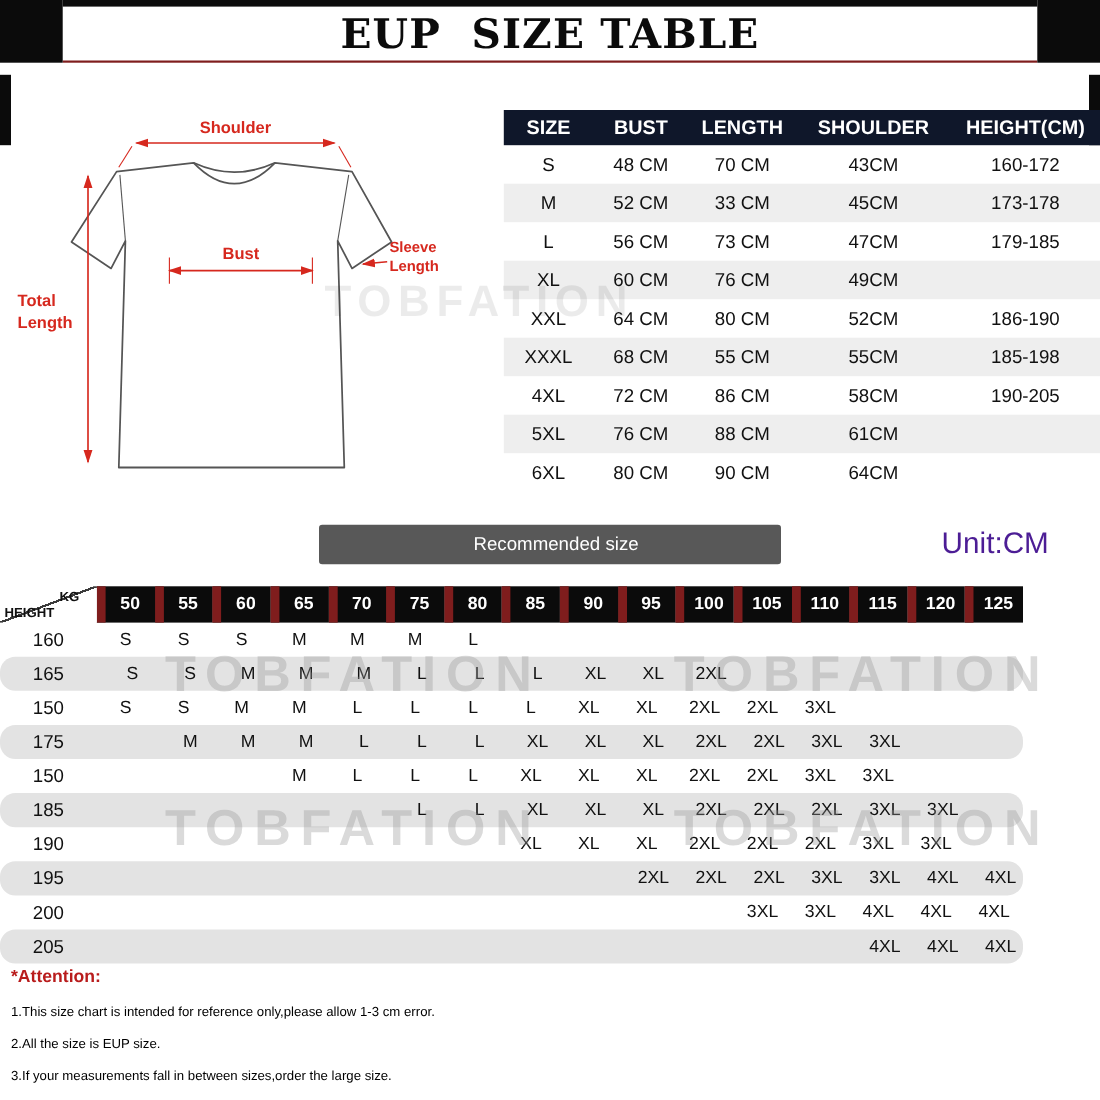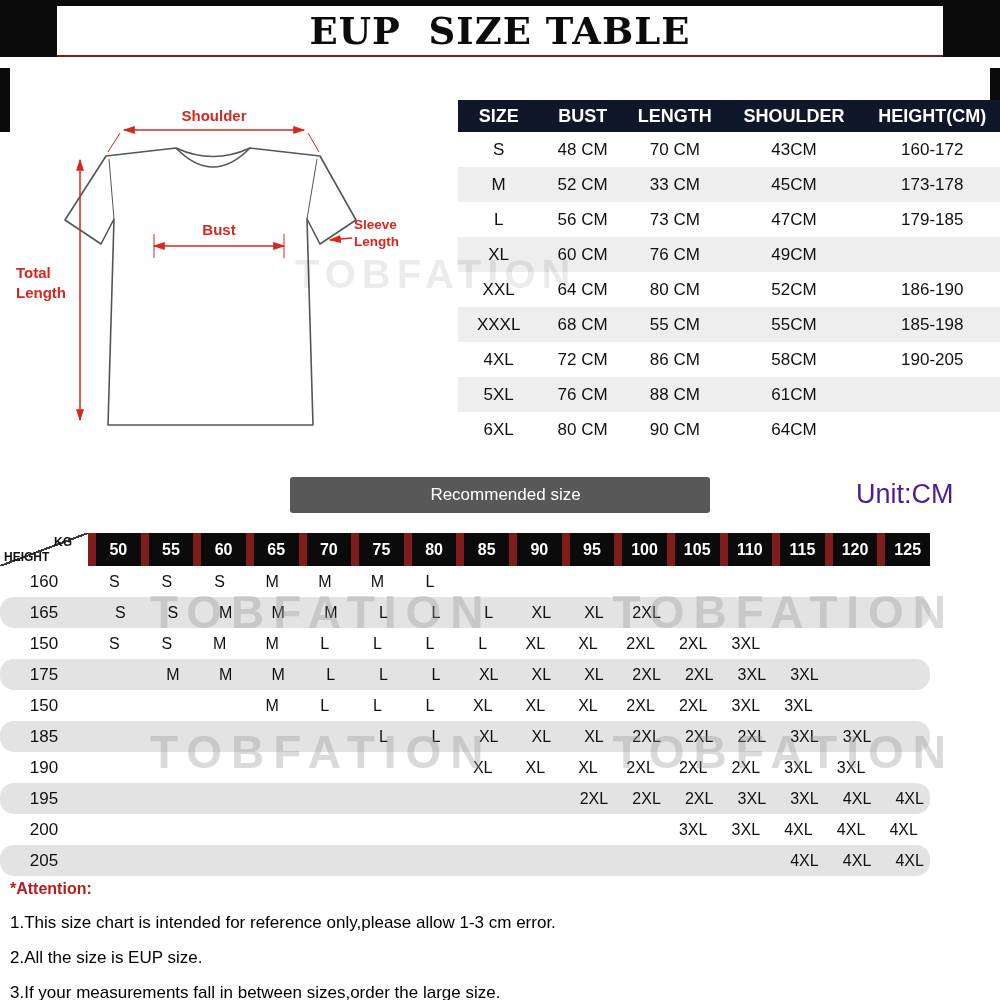--- a/index.html
+++ b/index.html
@@ -49,21 +49,21 @@
 
   
   .wm { position:absolute; font-weight:bold; pointer-events:none; z-index:3; white-space:pre; }
   .wm-top { left:295px; top:252px; font-size:40px; letter-spacing:6px; color:rgba(0,0,0,0.08); }
   .wm-mx { left:150px; font-size:46px; letter-spacing:9px; color:rgba(150,150,150,0.35); display:flex; gap:120px; }
   .wm-mx1 { top:585px; } .wm-mx2 { top:725px; }
 
   
   .att { position:absolute; left:10px; top:880px; }
   .att-title { color:#b91c1c; font-weight:bold; font-size:16px; }
-  .att-note { font-size:17px; margin-top:15px; color:#000; }
+  .att-note { font-size:12px; margin-top:15px; color:#000; }
 </style>
 </head>
 <body>
 
 <div class="page">
 
   <div class="hdr-corner l"></div>
   <div class="hdr-band">
     <h1 class="hdr-title">EUP  SIZE TABLE</h1>
   </div>

